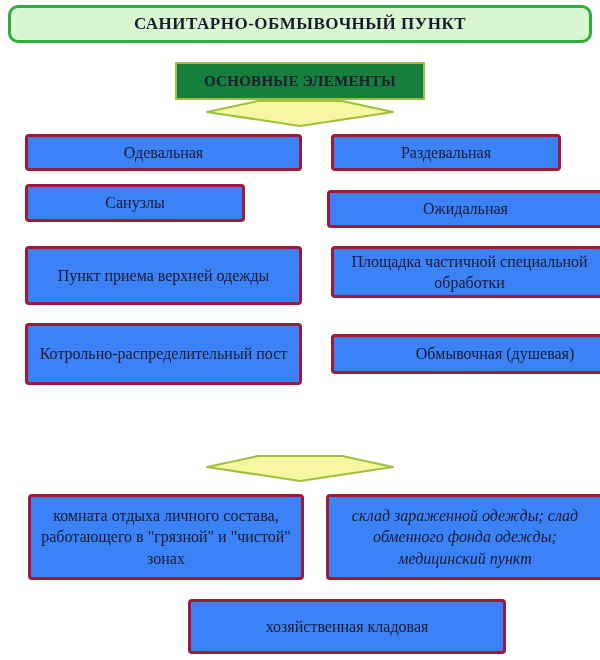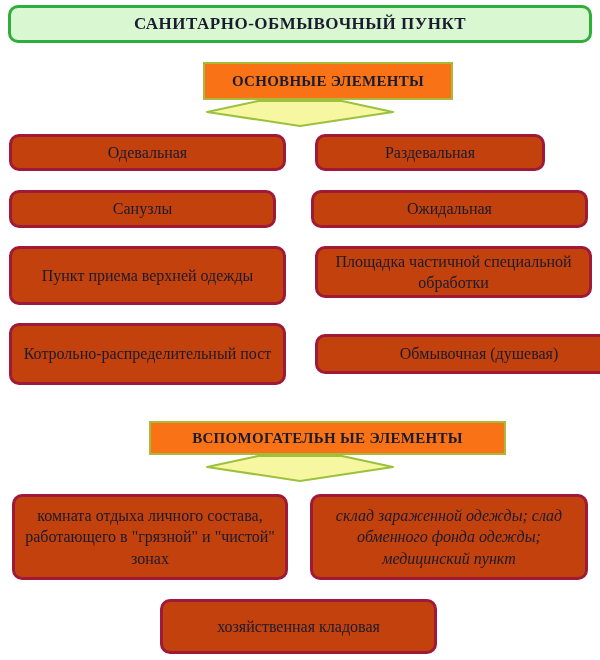--- a/index.html
+++ b/index.html
@@ -23,53 +23,53 @@
   .header-box {
     left: 8px; top: 5px; width: 584px; height: 38px;
     background: #d9f7d1;
     border: 3px solid #2fae3a;
     border-radius: 10px;
     font-weight: bold;
     font-size: 17px;
     letter-spacing: 0.5px;
   }
   .label-box {
-    background: #f97316;
+    background: #15803d;
     border: 2px solid #a9b939;
     font-weight: bold;
     font-size: 15px;
     letter-spacing: 0.3px;
-    margin-left: 28px;
   }
   .label-main  { left: 175px; top: 62px;  width: 250px; height: 38px; }
   .label-aux   { left: 121px; top: 421px; width: 357px; height: 34px; }
   .arrow-svg { position: absolute; display: block; }
   .arrow-main { left: 205px; top: 99px;  width: 190px; height: 29px; }
   .arrow-aux  { left: 205px; top: 454px; width: 190px; height: 29px; }
   .pink {
-    background: #c2410c;
+    background: #3b82f6;
     border: 3px solid #9e1a38;
-    border-radius: 10px;
+    border-radius: 4px;
     font-size: 16px;
     line-height: 1.32;
     padding: 2px 10px;
+    margin-left: 16px;
   }
   
   .l1 { left: 9px;   top: 134px; width: 277px; height: 37px; }
   .r1 { left: 315px; top: 134px; width: 230px; height: 37px; }
-  .l2 { left: 9px;   top: 190px; width: 267px; height: 38px; }
+  .l2 { left: 9px;   top: 184px; width: 220px; height: 38px; }
   .r2 { left: 311px; top: 190px; width: 277px; height: 38px; }
   .l3 { left: 9px;   top: 246px; width: 277px; height: 59px; }
   .r3 { left: 315px; top: 246px; width: 277px; height: 52px; }
   .l4 { left: 9px;   top: 323px; width: 277px; height: 62px; text-align: center; }
   .r4 { left: 315px; top: 334px; width: 328px; height: 40px; text-align: right; }
   
   .bl { left: 12px;  top: 494px; width: 276px; height: 86px; }
   .br { left: 310px; top: 494px; width: 278px; height: 86px; font-style: italic; }
-  .bc { left: 160px; top: 599px; width: 277px; height: 55px; }
+  .bc { left: 172px; top: 599px; width: 318px; height: 55px; }
 </style>
 </head>
 <body>
 
 <div class="canvas">
 
   <div class="box header-box">САНИТАРНО-ОБМЫВОЧНЫЙ ПУНКТ</div>
 
   <div class="box label-box label-main">ОСНОВНЫЕ ЭЛЕМЕНТЫ</div>
   <svg class="arrow-svg arrow-main" viewBox="0 0 190 29">
@@ -78,21 +78,20 @@
 
   <div class="box pink l1">Одевальная</div>
   <div class="box pink r1">Раздевальная</div>
   <div class="box pink l2">Санузлы</div>
   <div class="box pink r2">Ожидальная</div>
   <div class="box pink l3">Пункт приема верхней одежды</div>
   <div class="box pink r3">Площадка частичной специальной обработки</div>
   <div class="box pink l4">Котрольно-распределительный пост</div>
   <div class="box pink r4">Обмывочная (душевая)</div>
 
-  <div class="box label-box label-aux">ВСПОМОГАТЕЛЬН ЫЕ ЭЛЕМЕНТЫ</div>
   <svg class="arrow-svg arrow-aux" viewBox="0 0 190 29">
     <polygon points="2,13 53,2 137,2 188,13 95,27" fill="#f7f7a2" stroke="#9cc13c" stroke-width="2" stroke-linejoin="round"></polygon>
   </svg>
 
   <div class="box pink bl">комната отдыха личного состава, работающего в "грязной" и "чистой" зонах</div>
   <div class="box pink br">склад зараженной одежды; слад обменного фонда одежды; медицинский пункт</div>
   <div class="box pink bc">хозяйственная кладовая</div>
 
 </div>
 

